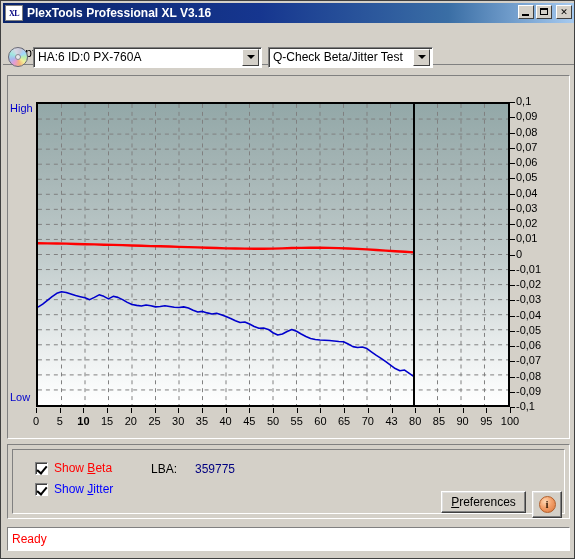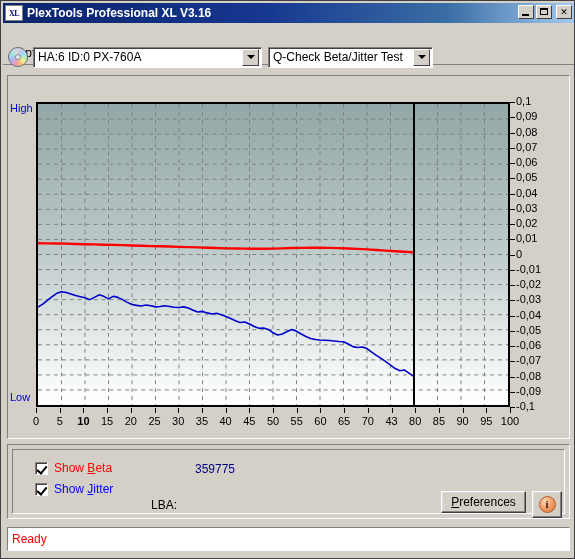--- a/index.html
+++ b/index.html
@@ -550,21 +550,21 @@
       <div class="chkrow" style="left:22px; top:11px;">
         <span class="chkbox checked"></span>
         <span class="chklabel lbl-beta">Show <u>B</u>eta</span>
       </div>
 
       <div class="chkrow" style="left:22px; top:32px;">
         <span class="chkbox checked"></span>
         <span class="chklabel lbl-jitter">Show <u>J</u>itter</span>
       </div>
 
-      <div class="lba-label" style="left:138px; top:12px;margin-top:36px;">LBA:</div>
+      <div class="lba-label" style="left:138px; top:12px;">LBA:</div>
       <div class="lba-value" style="left:182px; top:12px;">359775</div>
 
 
       <div class="btn" id="btn-preferences">
         <span><u>P</u>references</span>
       </div>
 
       <div class="btn" id="btn-info">
         <span class="info-circle">i</span>
       </div>

